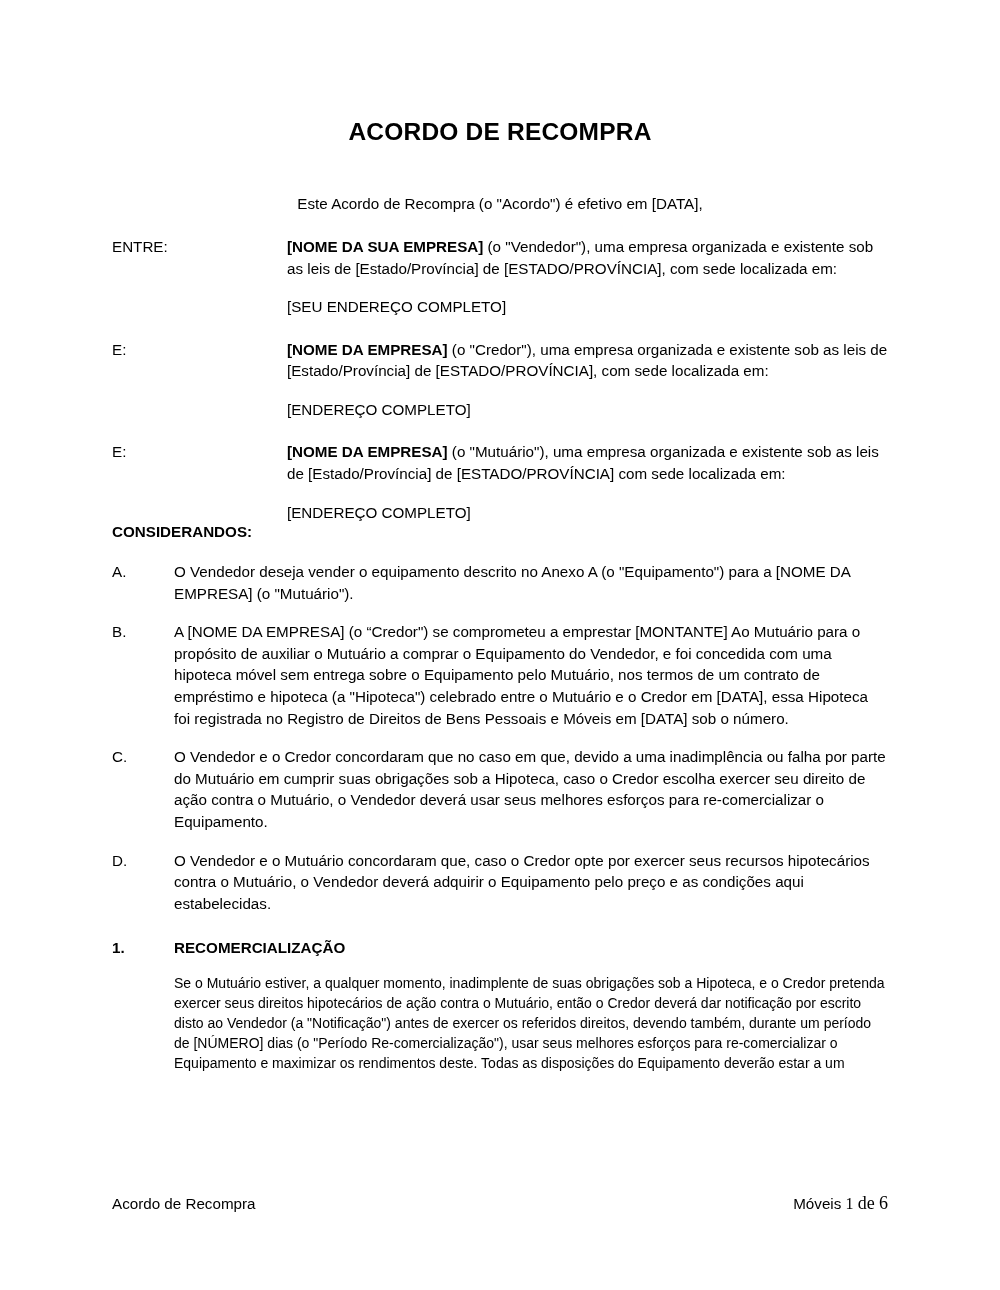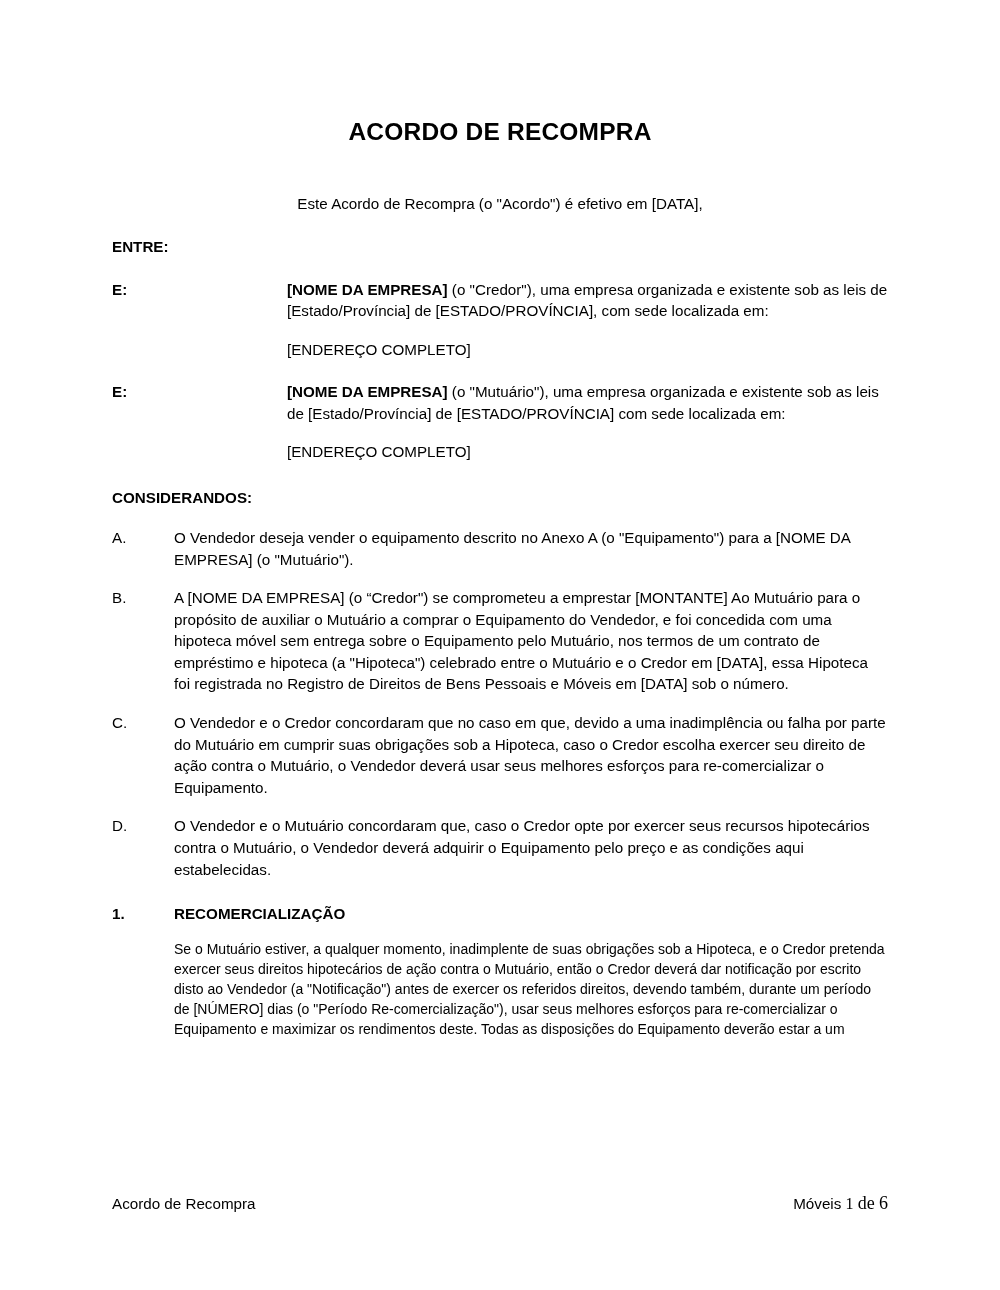--- a/index.html
+++ b/index.html
@@ -36,32 +36,31 @@
   }
   .party-block {
     display: flex;
     margin-top: 21px;
     font-size: 15.2px;
     line-height: 1.42;
   }
   .party-label {
     width: 175px;
     flex: 0 0 175px;
-    font-weight: bold;
+    font-weight: normal;
   }
   .party-body {
     flex: 1 1 auto;
   }
   .party-body .addr {
     margin-top: 17px;
   }
   .section-heading {
     font-weight: bold;
     font-size: 15.2px;
-    margin-top: 26px;
   }
   .recitals {
     margin-top: 21px;
   }
   .recital {
     display: flex;
     font-size: 15.2px;
     line-height: 1.42;
     margin-bottom: 17px;
   }
@@ -119,20 +118,22 @@
 
 <div class="page">
 
   <h1 class="doc-title">ACORDO DE RECOMPRA</h1>
 
   <p class="intro">Este Acordo de Recompra (o "Acordo") é efetivo em [DATA],</p>
 
   <div class="party-block">
     <div class="party-label">ENTRE:</div>
     <div class="party-body">
+      <div><b>[NOME DA SUA EMPRESA]</b><span> (o "Vendedor"), uma empresa organizada e existente sob as leis de [Estado/Província] de [ESTADO/PROVÍNCIA], com sede localizada em:</span></div>
+      <div class="addr">[SEU ENDEREÇO COMPLETO]</div>
     </div>
   </div>
 
   <div class="party-block">
     <div class="party-label">E:</div>
     <div class="party-body">
       <div><b>[NOME DA EMPRESA]</b><span> (o "Credor"), uma empresa organizada e existente sob as leis de [Estado/Província] de [ESTADO/PROVÍNCIA], com sede localizada em:</span></div>
       <div class="addr">[ENDEREÇO COMPLETO]</div>
     </div>
   </div>

